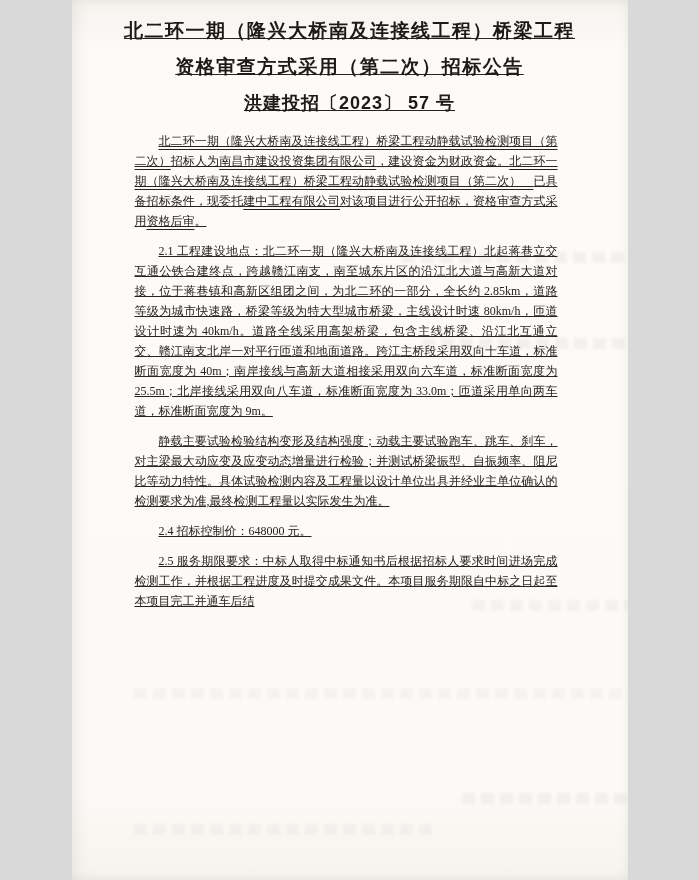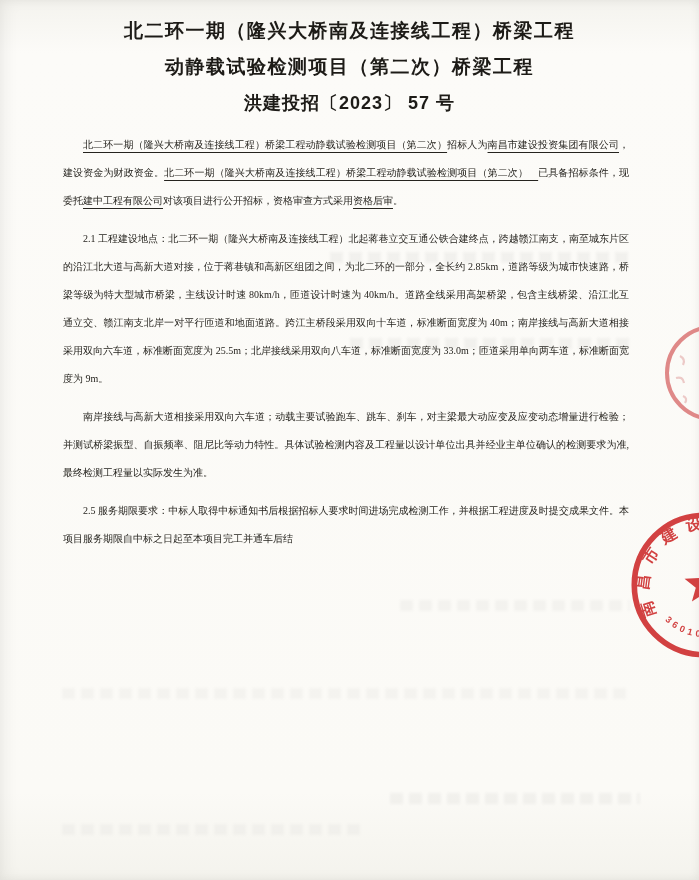--- a/index.html
+++ b/index.html
@@ -1,27 +1,28 @@
 <!DOCTYPE html>
 <html><head>
 <meta charset="utf-8">
 <style>
   html, body { margin: 0; padding: 0; }
   body { background: #d9d9d9; }
 
   .page {
     position: relative;
-    width: 699px;
+    width: 556px;
     height: 880px;
     margin: 0 auto;
     background: linear-gradient(180deg, #f4f3ee 0%, #fcfbf8 6%, #fbfaf6 90%, #f4f3ed 100%);
     box-shadow: inset 6px 0 14px rgba(0,0,0,0.05), inset -2px 0 8px rgba(0,0,0,0.04);
     overflow: hidden;
     color: #26241f;
     font-family: "Liberation Serif", "DejaVu Serif", serif;
+    text-decoration: underline;
   }
 
   
   .doc-header {
     padding-top: 13px;
     text-align: center;
     font-family: "Liberation Sans", "DejaVu Sans", sans-serif;
   }
   .doc-title {
     font-size: 19px;
@@ -48,22 +49,22 @@
     margin: 14px 0 0 0;
     font-family: "Liberation Sans", "DejaVu Sans", sans-serif;
     font-size: 16px;
     font-weight: 700;
     letter-spacing: 1px;
     line-height: 22px;
     color: #1d1b17;
   }
   .para {
     margin: 10px 16px 0 0;
-    font-size: 10px;
-    line-height: 28px;
+    font-size: 12px;
+    line-height: 20px;
     letter-spacing: 0;
     text-align: justify;
     text-justify: inter-ideograph;
   }
   .para.indent { text-indent: 2em; }
   .para .u {
     text-decoration: underline;
     text-decoration-thickness: 1px;
     text-underline-offset: 4px;
   }
@@ -101,28 +102,29 @@
 
   <div class="bleed" id="bleed-1"></div>
   <div class="bleed" id="bleed-2"></div>
   <div class="bleed" id="bleed-3"></div>
   <div class="bleed" id="bleed-4"></div>
   <div class="bleed" id="bleed-5"></div>
   <div class="bleed" id="bleed-6"></div>
 
   <header class="doc-header">
     <div class="doc-title">北二环一期（隆兴大桥南及连接线工程）桥梁工程</div>
-    <div class="doc-title">动静载试验检测项目（第二次）桥梁工程</div>
+    <div class="doc-title">资格审查方式采用（第二次）招标公告</div>
     <div class="doc-number">洪建投招〔2023〕 57 号</div>
   </header>
 
   <main class="doc-body" id="doc-body">
       <p class="para indent"><span class="u">北二环一期（隆兴大桥南及连接线工程）桥梁工程动静载试验检测项目（第二次）</span><span>招标人为</span><span class="u">南昌市建设投资集团有限公司</span><span>，建设资金为财政资金。</span><span class="u">北二环一期（隆兴大桥南及连接线工程）桥梁工程动静载试验检测项目（第二次）　</span><span>已具备招标条件，现委托</span><span class="u">建中工程有限公司</span><span>对该项目进行公开招标，资格审查方式采用</span><span class="u">资格后审</span><span>。</span></p>
       <p class="para indent"><span>2.1 工程建设地点：北二环一期（隆兴大桥南及连接线工程）北起蒋巷立交互通公铁合建终点，跨越赣江南支，南至城东片区的沿江北大道与高新大道对接，位于蒋巷镇和高新区组团之间，为北二环的一部分，全长约 2.85km，道路等级为城市快速路，桥梁等级为特大型城市桥梁，主线设计时速 80km/h，匝道设计时速为 40km/h。道路全线采用高架桥梁，包含主线桥梁、沿江北互通立交、赣江南支北岸一对平行匝道和地面道路。跨江主桥段采用双向十车道，标准断面宽度为 40m；南岸接线与高新大道相接采用双向六车道，标准断面宽度为 25.5m；北岸接线采用双向八车道，标准断面宽度为 33.0m；匝道采用单向两车道，标准断面宽度为 9m。</span></p>
-      <p class="para indent"><span>南岸接线与高新大道相接采用双向六车道；动载主要试验跑车、跳车、刹车，对主梁最大动应变及应变动态增量进行检验；并测试桥梁振型、自振频率、阻尼比等动力特性。具体试验检测内容及工程量以设计单位出具并经业主单位确认的检测要求为准,最终检测工程量以实际发生为准。</span></p>
+      <p class="para indent"><span>静载主要试验检验结构变形及结构强度；动载主要试验跑车、跳车、刹车，对主梁最大动应变及应变动态增量进行检验；并测试桥梁振型、自振频率、阻尼比等动力特性。具体试验检测内容及工程量以设计单位出具并经业主单位确认的检测要求为准,最终检测工程量以实际发生为准。</span></p>
+      <p class="para indent"><span>2.4 招标控制价：648000 元。</span></p>
       <p class="para indent"><span>2.5 服务期限要求：中标人取得中标通知书后根据招标人要求时间进场完成检测工作，并根据工程进度及时提交成果文件。本项目服务期限自中标之日起至本项目完工并通车后结</span></p>
     </main>
 
   <svg class="seal" id="seal-top" width="110" height="120" viewBox="0 0 110 120">
     <circle cx="63" cy="55" r="46" fill="none" stroke="#d96d6d" stroke-width="4"></circle>
     <path d="M 30 38 q 6 3 3 9 M 26 60 q 7 -2 8 5 M 33 78 q 5 2 2 7" fill="none" stroke="#d98a8a" stroke-width="2.2" opacity="0.55"></path>
   </svg>
 
   <svg class="seal" id="seal-bottom" width="164" height="164" viewBox="0 0 160 160">
     <defs>

